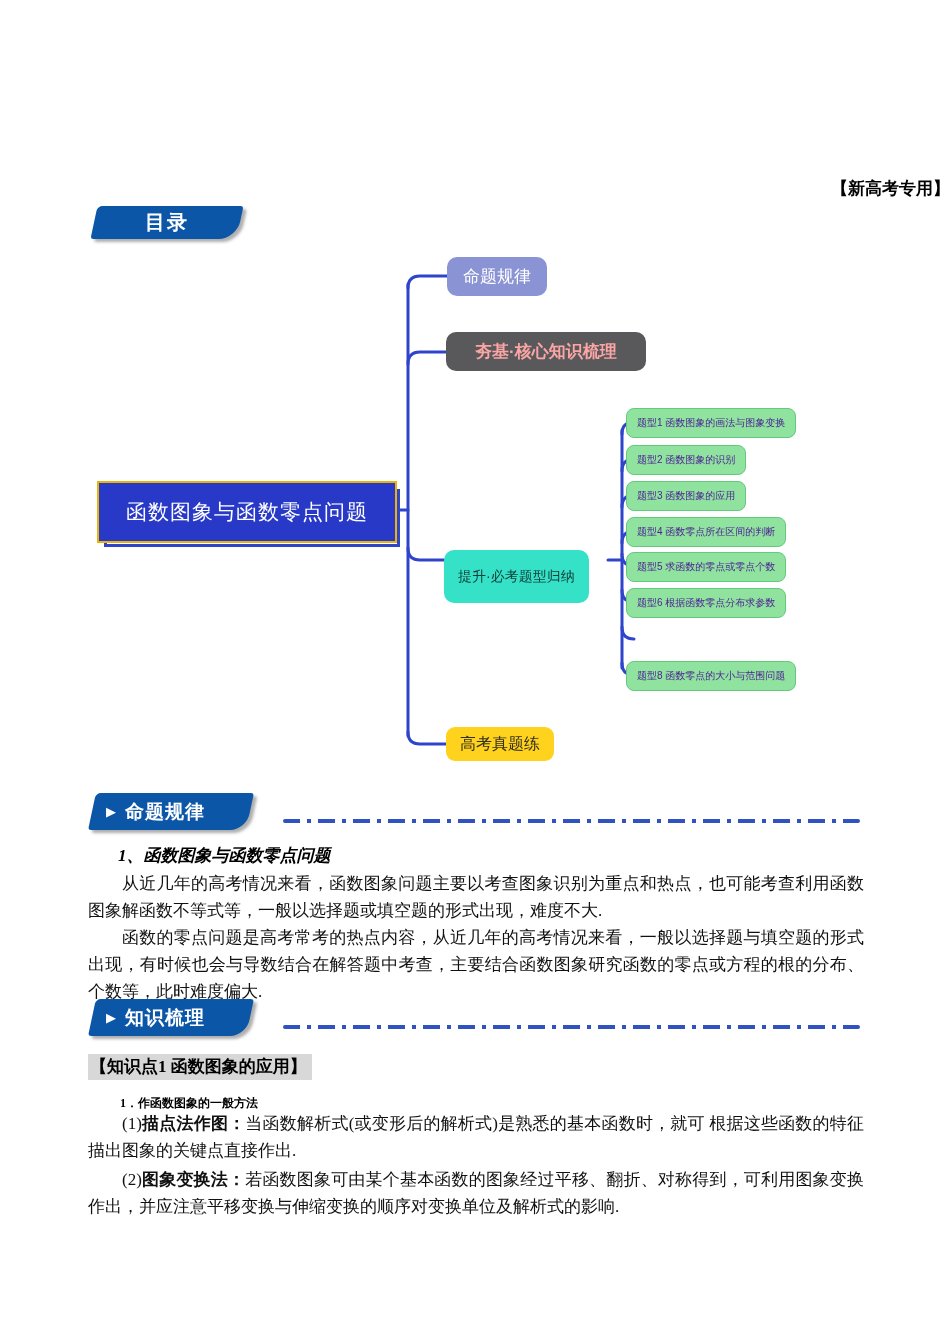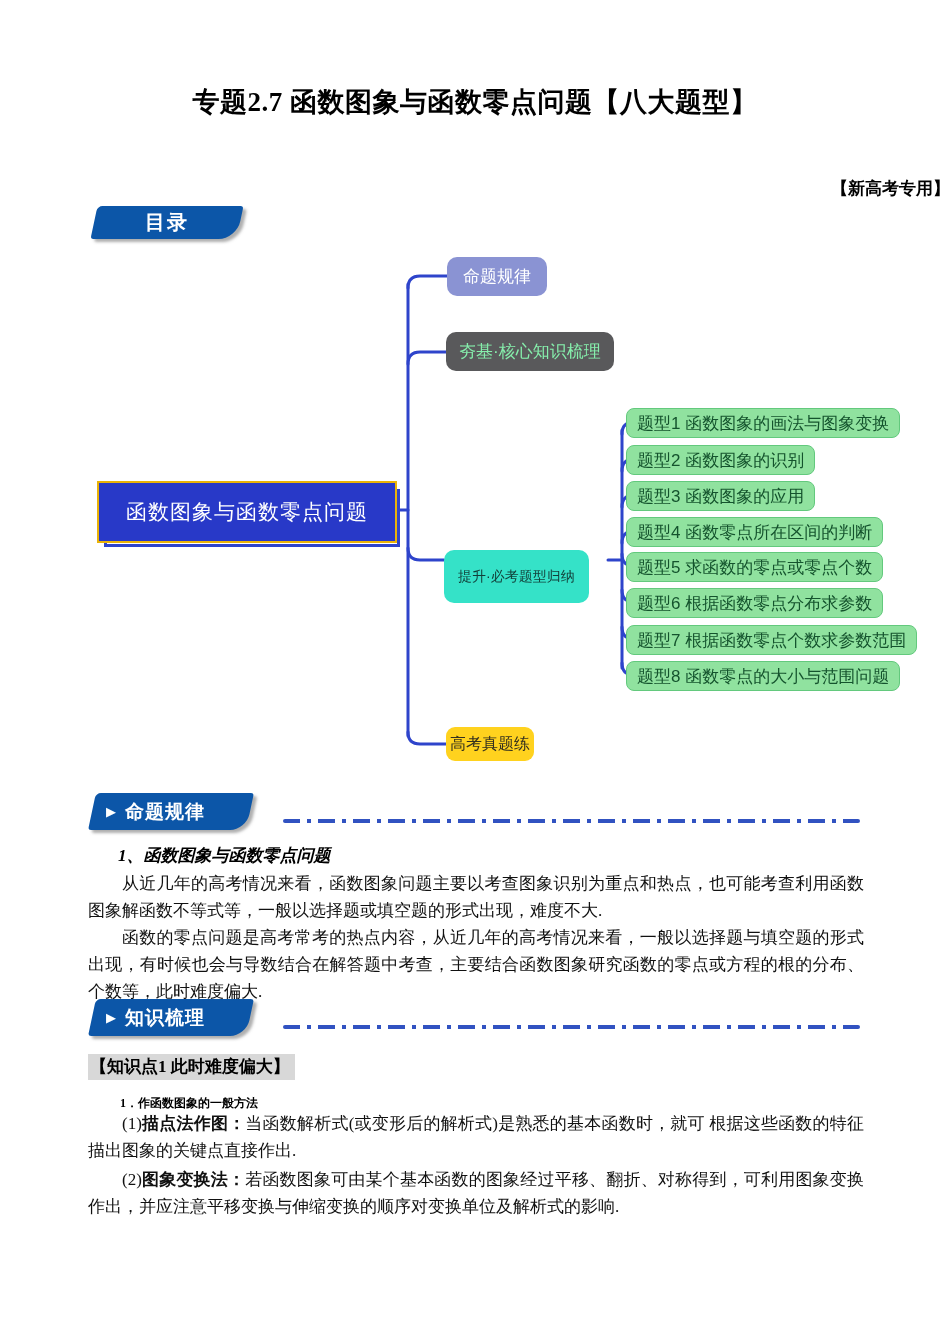--- a/index.html
+++ b/index.html
@@ -51,34 +51,34 @@
   .mnode.root{
     left:97px;top:481px;width:296px;height:58px;
     background:#2839C8;color:#fff;font-size:21px;letter-spacing:1px;
     border:2px solid #eab308;
   }
   .mnode.purple{
     left:447px;top:257px;height:39px;padding:0 16px;
     background:#8A93D3;color:#fff;font-size:17px;border-radius:10px;
   }
   .mnode.gray{
-    left:446px;top:332px;height:39px;padding:0 13px;
-    background:#59595B;color:#86efac;font-size:17px;border-radius:10px;
+    left:446px;top:332px;height:39px;padding:0 29px;
+    background:#59595B;color:#fca5a5;font-size:17px;border-radius:10px;font-weight:bold;
   }
   .mnode.teal{
     left:444px;top:542px;height:37px;padding:8px 14px;
     background:#35E2C8;color:#123f39;font-size:14px;border-radius:10px;margin-top:8px;
   }
   .mnode.yellow{
-    left:446px;top:727px;height:34px;padding:0 4px;
+    left:446px;top:727px;height:34px;padding:0 14px;
     background:#FFD21E;color:#33301f;font-size:16px;border-radius:9px;
   }
   .mnode.sub{
     left:626px;height:28px;padding:0 10px;
-    background:#90E29F;color:#14532d;font-size:17px;border-radius:8px;
+    background:#90E29F;color:#4c1d95;font-size:10px;border-radius:8px;
     border:1px solid #63c97d;
   }
   
   .sec-banner{
     position:absolute;left:92px;width:158px;height:37px;
     background:#0C56A8;
     transform:skewX(-12deg);
     border-radius:5px 3px 16px 3px;
     box-shadow:4px 3px 3px rgba(110,110,110,.55);
   }
@@ -112,21 +112,20 @@
   .kp-sub{
     position:absolute;left:120px;font-size:12px;font-weight:bold;color:#000;margin-top:11px;
   }
   .bold-lead{font-weight:bold;}
 </style>
 </head>
 <body>
 
 <div class="page">
 
-  <h1 class="doc-title">专题2.7 函数图象与函数零点问题【八大题型】</h1>
   <div class="doc-subtitle">【新高考专用】</div>
 
   <div class="toc-banner">
     <span class="banner-text">目录</span>
   </div>
 
   <svg class="connectors" width="950" height="1344" viewBox="0 0 950 1344">
     <g fill="none" stroke="#2E44CB" stroke-width="3" stroke-linecap="round">
 
       <path d="M 400 510 H 408"></path>
@@ -160,21 +159,20 @@
   <div class="mnode gray">夯基·核心知识梳理</div>
   <div class="mnode teal">提升·必考题型归纳</div>
   <div class="mnode yellow">高考真题练</div>
 
   <div class="mnode sub" style="top:408px">题型1 函数图象的画法与图象变换</div>
   <div class="mnode sub" style="top:445px">题型2 函数图象的识别</div>
   <div class="mnode sub" style="top:481px">题型3 函数图象的应用</div>
   <div class="mnode sub" style="top:517px">题型4 函数零点所在区间的判断</div>
   <div class="mnode sub" style="top:552px">题型5 求函数的零点或零点个数</div>
   <div class="mnode sub" style="top:588px">题型6 根据函数零点分布求参数</div>
-  <div class="mnode sub" style="top:625px">题型7 根据函数零点个数求参数范围</div>
   <div class="mnode sub" style="top:661px">题型8 函数零点的大小与范围问题</div>
 
   <div class="sec-banner" style="top:793px">
     <div class="banner-inner">
       <span class="tri">▶</span>
       <span class="banner-label">命题规律</span>
     </div>
   </div>
   <div class="dashline" style="left:283px;top:819px;width:577px"></div>
 
@@ -183,20 +181,20 @@
   <p class="para" style="top:924px">函数的零点问题是高考常考的热点内容，从近几年的高考情况来看，一般以选择题与填空题的形式出现，有时候也会与导数结合在解答题中考查，主要结合函数图象研究函数的零点或方程的根的分布、个数等，此时难度偏大.</p>
 
   <div class="sec-banner" style="top:999px">
     <div class="banner-inner">
       <span class="tri">▶</span>
       <span class="banner-label">知识梳理</span>
     </div>
   </div>
   <div class="dashline" style="left:283px;top:1025px;width:577px"></div>
 
-  <div class="kp-header" style="top:1054px">【知识点1  此时难度偏大】</div>
+  <div class="kp-header" style="top:1054px">【知识点1  函数图象的应用】</div>
   <div class="kp-sub" style="top:1084px">1．作函数图象的一般方法</div>
 
   <p class="para" style="top:1110px"><span>(1)</span><span class="bold-lead">描点法作图：</span><span>当函数解析式(或变形后的解析式)是熟悉的基本函数时，就可 根据这些函数的特征描出图象的关键点直接作出.</span></p>
 
   <p class="para" style="top:1166px"><span>(2)</span><span class="bold-lead">图象变换法：</span><span>若函数图象可由某个基本函数的图象经过平移、翻折、对称得到，可利用图象变换作出，并应注意平移变换与伸缩变换的顺序对变换单位及解析式的影响.</span></p>
 
 </div>
 
 </body></html>

